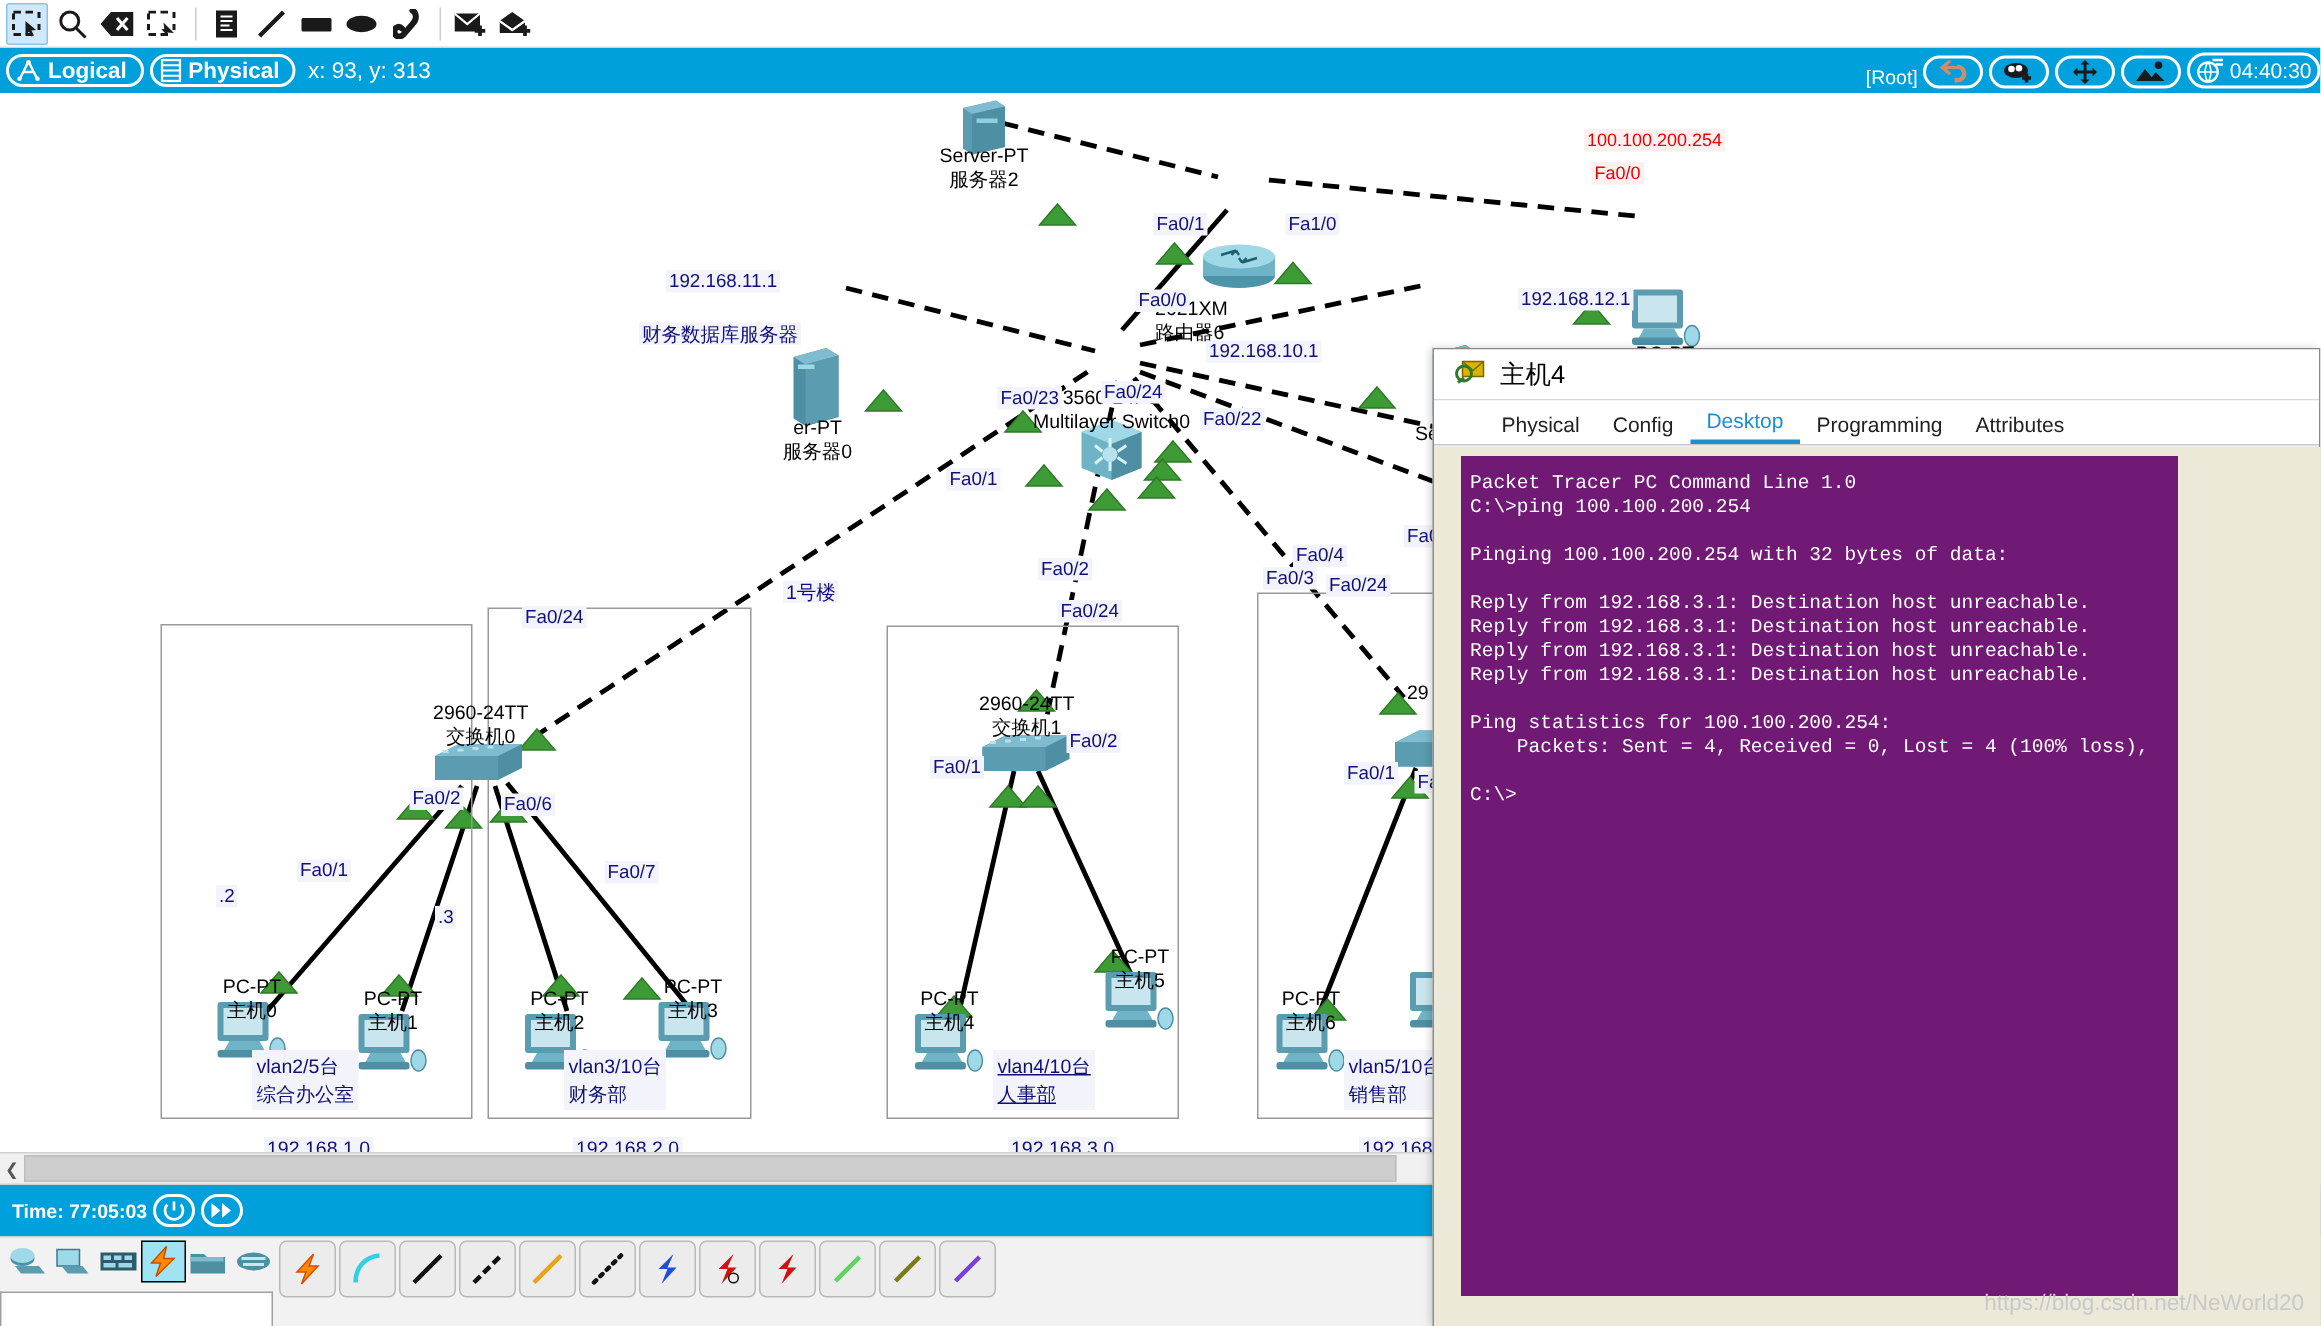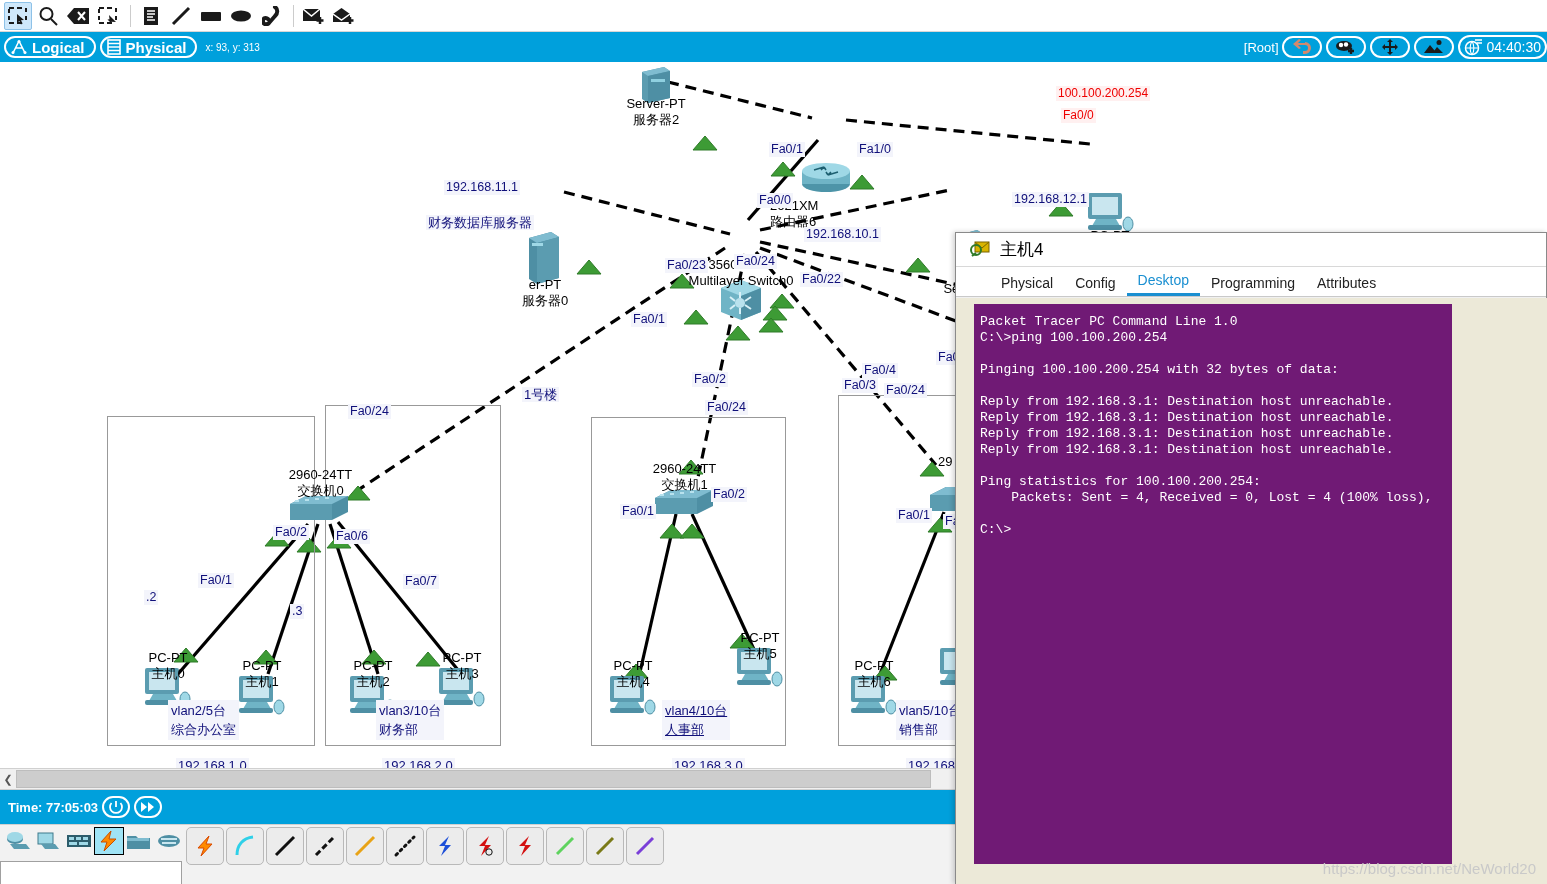--- a/index.html
+++ b/index.html
@@ -29,22 +29,22 @@
   .modebar {
     position:absolute; left:0; top:32px; width:1547px; height:30px;
     background:#00a0dc; display:flex; align-items:center;
   }
   .pill {
     height:22px; border:2px solid #ffffff; border-radius:11px;
     display:flex; align-items:center; padding:0 9px 0 5px; margin-left:4px;
     color:#ffffff; font-size:15px; font-weight:bold;
   }
   .pill .glyph { margin-right:5px; display:flex; align-items:center; }
-  .coords { color:#ffffff; font-size:10px; margin-left:8px; }
-  .modebar-right { margin-left:auto; display:flex; align-items:center; padding-right:0px; }
+  .coords { color:#ffffff; font-size:15px; margin-left:8px; }
+  .modebar-right { margin-left:auto; display:flex; align-items:flex-end; padding-right:0px; }
   .rootlbl { color:#ffffff; font-size:13px; margin-right:3px; }
   .rbtn {
     height:22px; min-width:40px; border:2px solid #ffffff; border-radius:11px;
     display:flex; align-items:center; justify-content:center; margin-right:4px;
     color:#ffffff;
   }
   .clockbox {
     height:24px; border:2px solid #ffffff; border-radius:12px;
     display:flex; align-items:center; padding:0 4px; color:#ffffff; font-size:14px;
     overflow:hidden;

